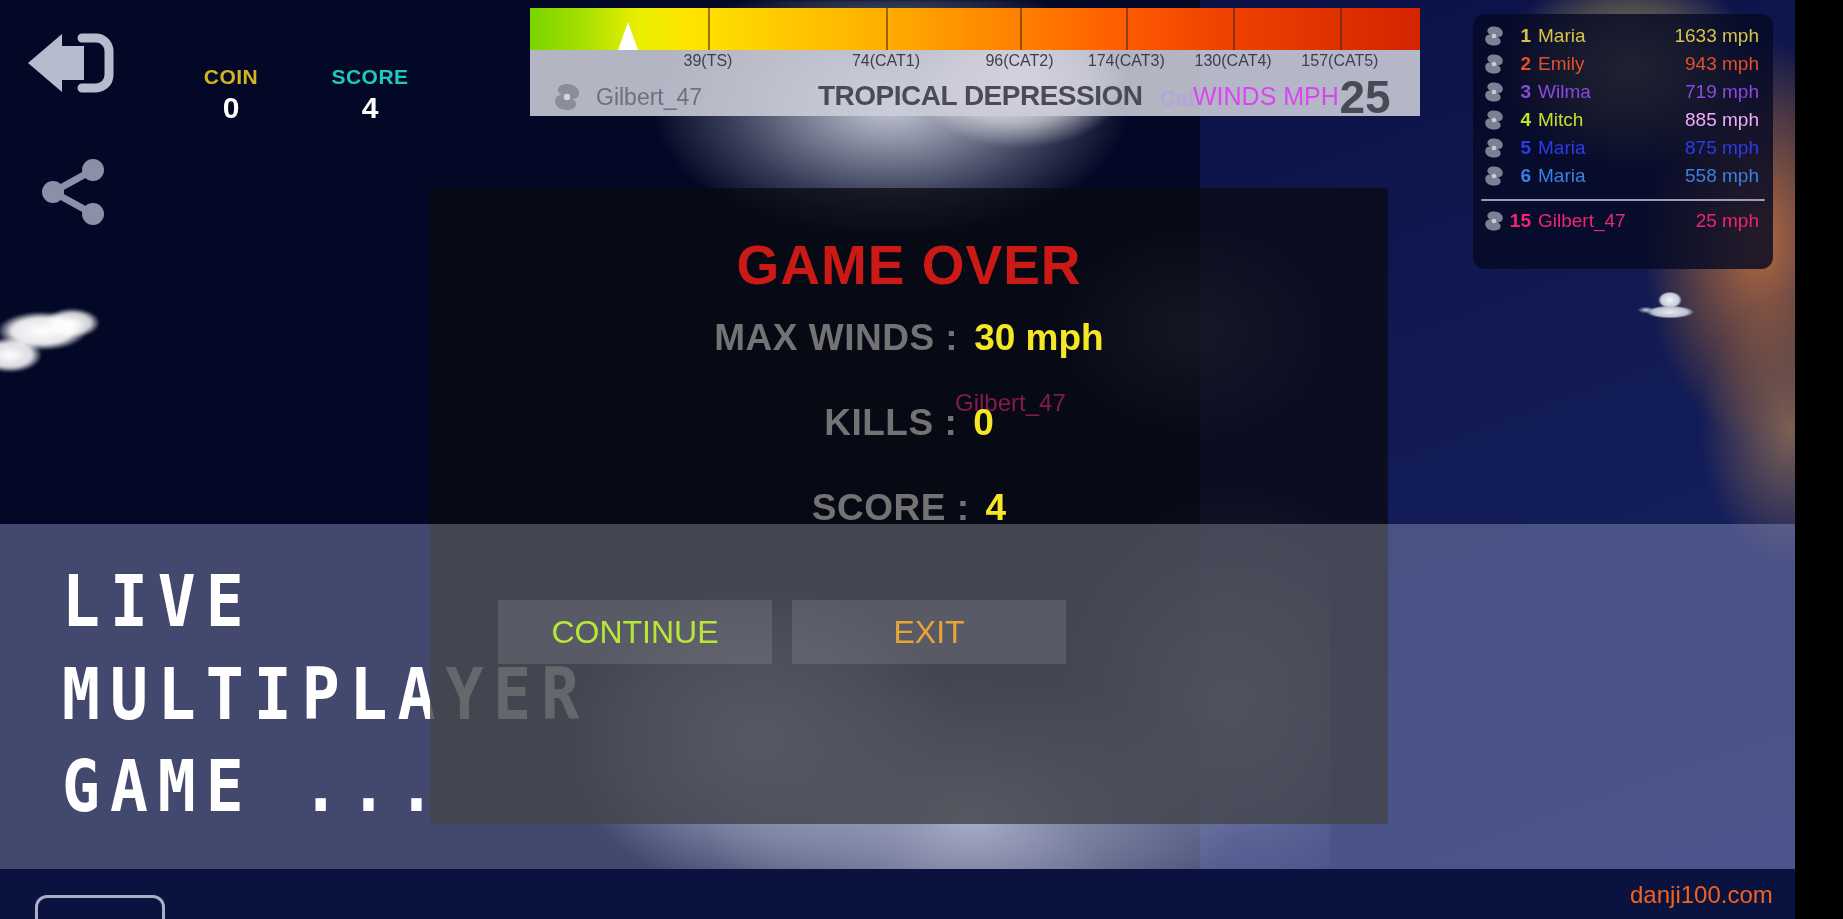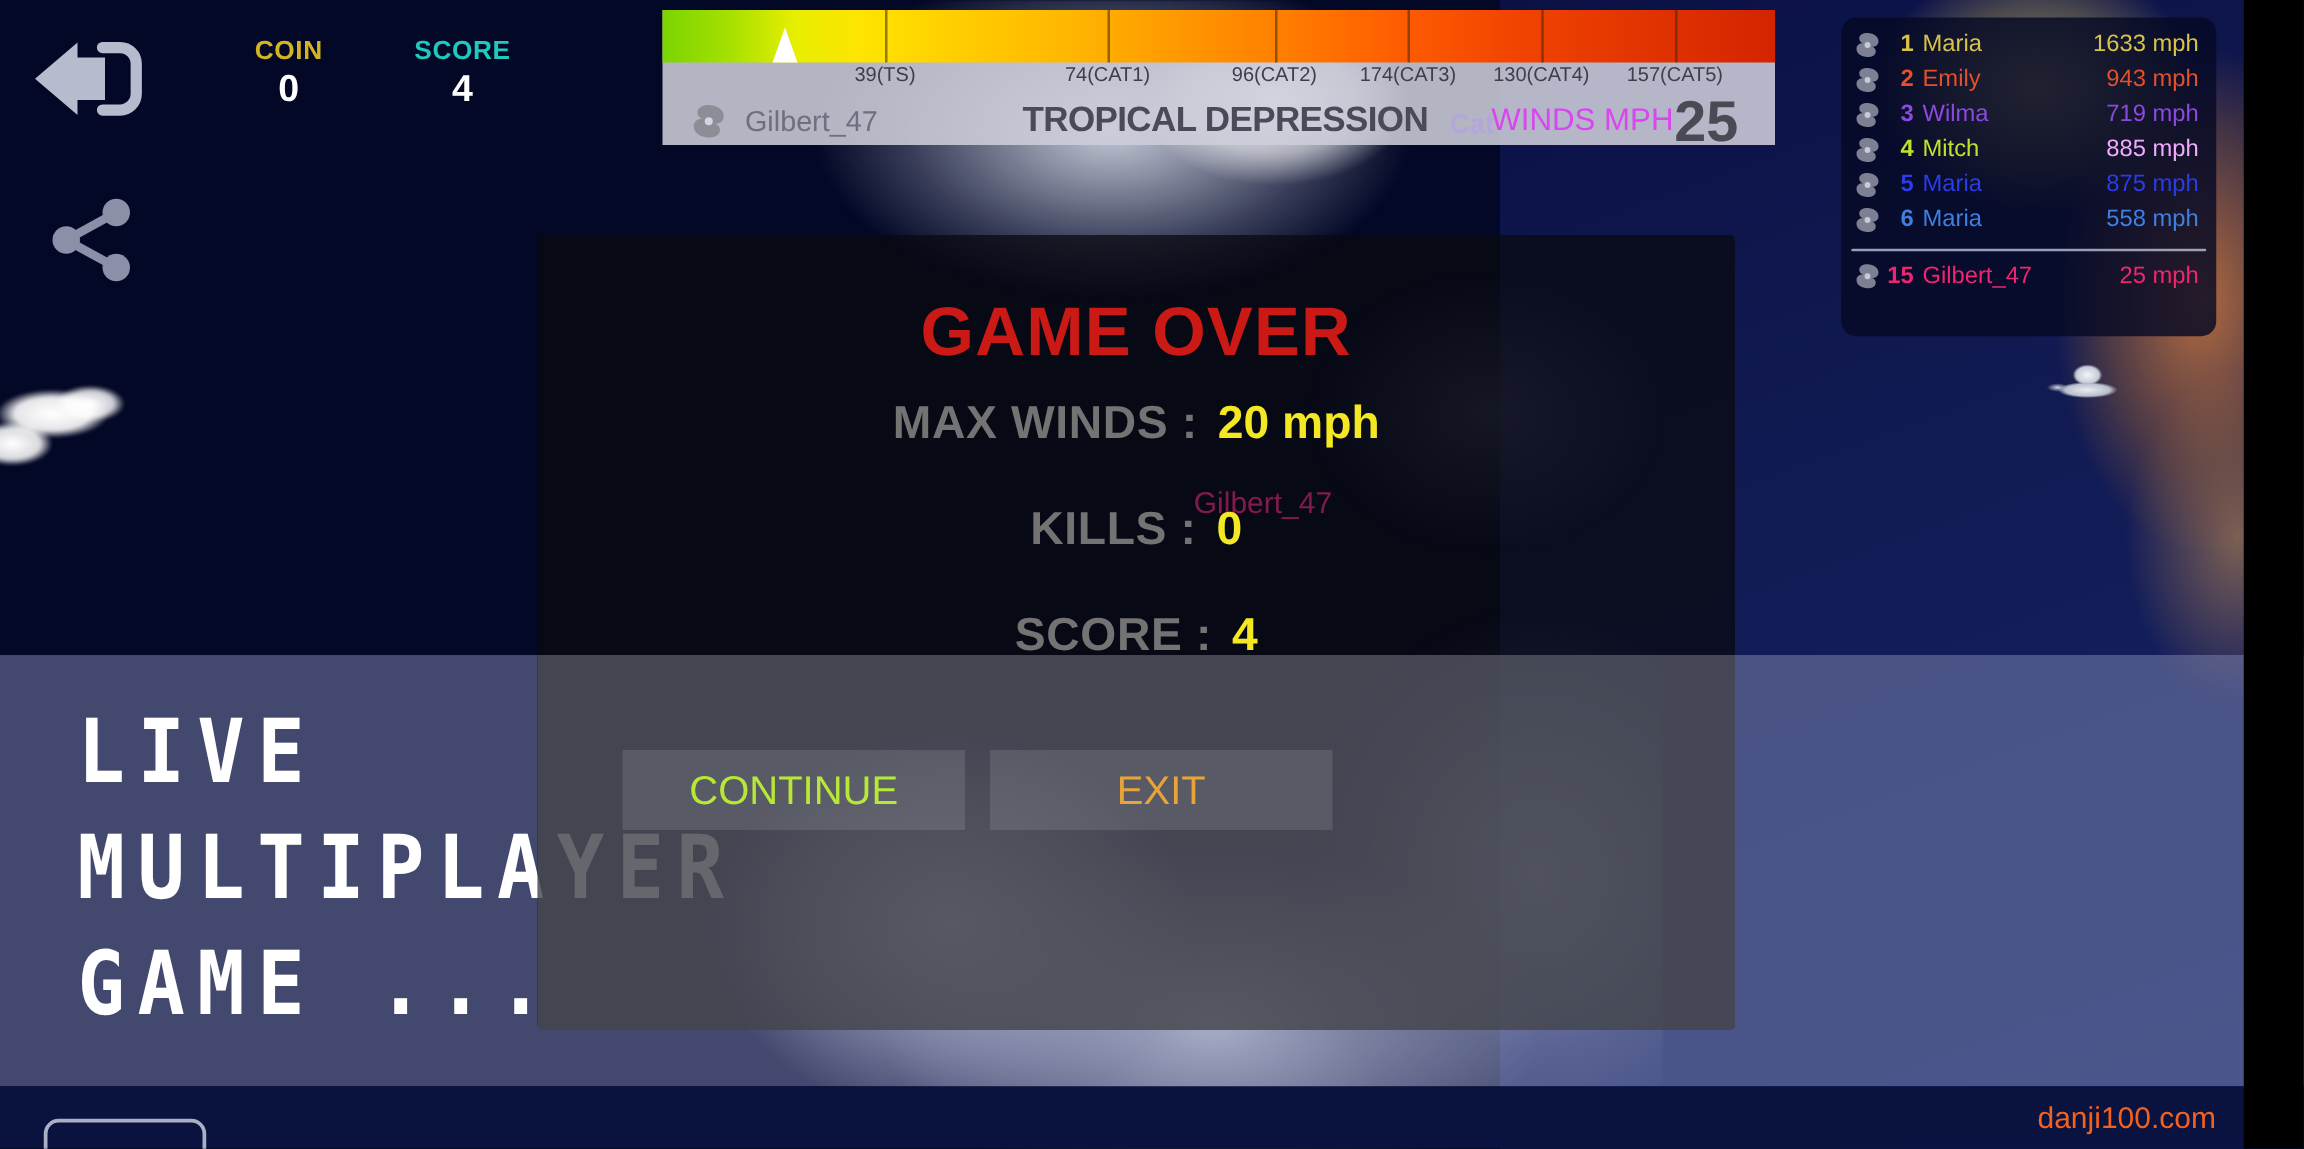--- a/index.html
+++ b/index.html
@@ -58,21 +58,21 @@
       radial-gradient(ellipse 14px 10px at 40px 12px, #f2f4f8 0%, #c6ccd8 65%, rgba(0,0,0,0) 85%),
       radial-gradient(ellipse 10px 4px at 16px 22px, #cfd5e0 0%, rgba(0,0,0,0) 85%);
     filter:blur(.4px);
   }
 
   
   .hud-back { position:absolute; left:22px; top:32px; width:96px; height:62px; cursor:pointer; }
   .hud-share { position:absolute; left:38px; top:158px; width:70px; height:68px; cursor:pointer; }
 
   .hud-stat { position:absolute; text-align:center; width:150px; }
-  .hud-stat .lbl { font-size:21px; font-weight:bold; letter-spacing:.5px; }
+  .hud-stat .lbl { font-size:21px; font-weight:bold; letter-spacing:.5px;margin-top:36px; }
   .hud-stat .val { font-size:30px; font-weight:bold; color:#ffffff; margin-top:2px; }
   #stat-coin { left:156px; top:29px; }
   #stat-coin .lbl { color:#d4b521; }
   #stat-score { left:295px; top:29px; }
   #stat-score .lbl { color:#20c9bd; }
 
   
   .storm-panel {
     position:absolute; left:530px; top:8px; width:890px; height:108px;
     background:rgba(205,205,218,.88);
@@ -310,21 +310,21 @@
     <div>MULTIPLAYER</div>
     <div>GAME ...</div>
   </div>
 
   <div class="dlg">
     <div class="dlg-lower"></div>
     <div class="dlg-title">GAME OVER</div>
 
     <div class="dlg-row" id="row-winds">
       <span class="k">MAX WINDS :</span>
-      <span class="v">20 mph</span>
+      <span class="v">30 mph</span>
     </div>
 
     <div class="kills-ghost">Gilbert_47</div>
     <div class="dlg-row" id="row-kills">
       <span class="k">KILLS :</span>
       <span class="v">0</span>
     </div>
 
     <div class="dlg-row" id="row-score">
       <span class="k">SCORE :</span>

